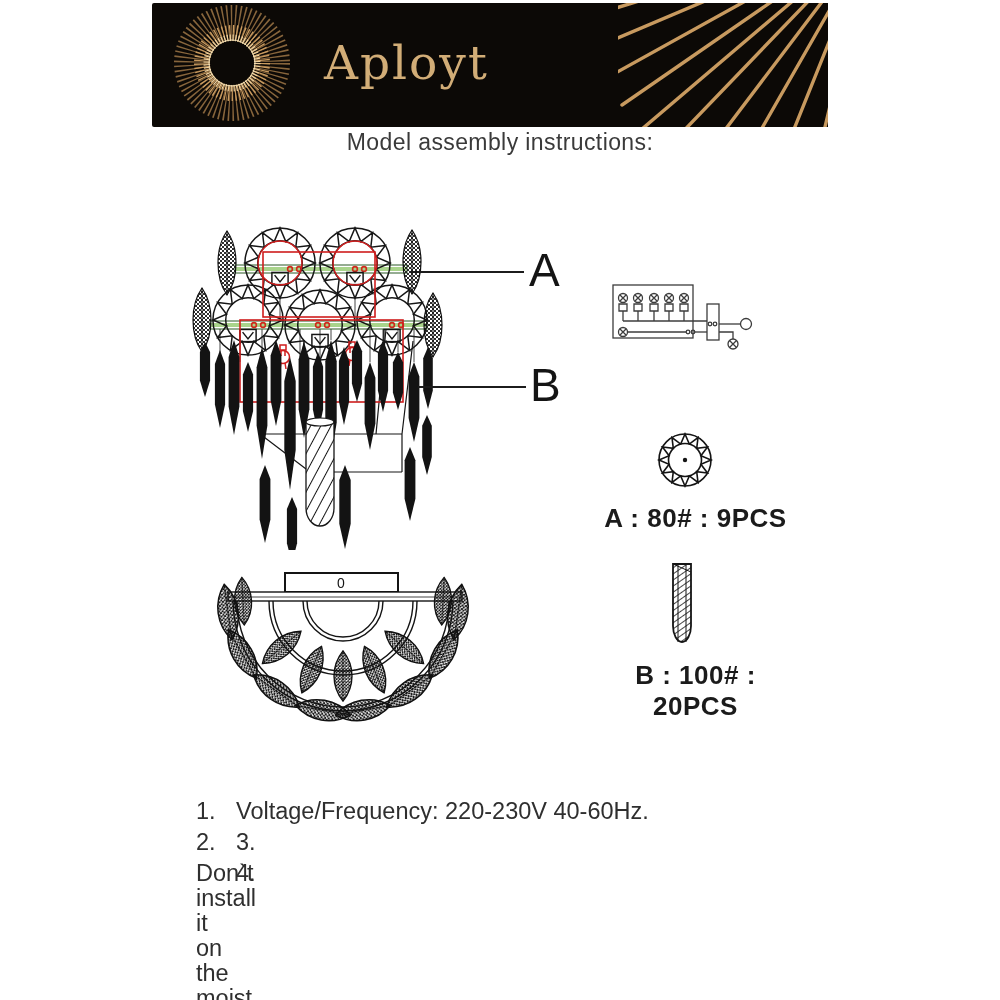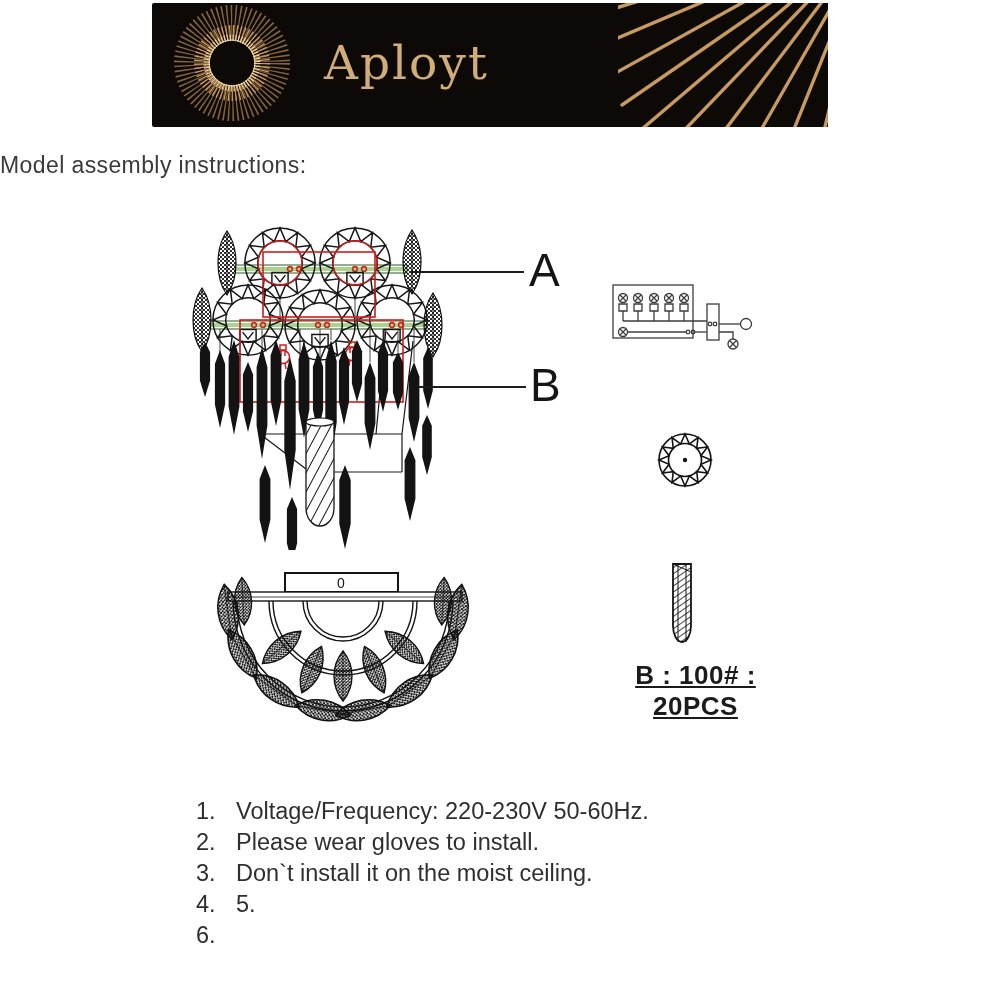--- a/index.html
+++ b/index.html
@@ -5,21 +5,21 @@
   html,body{margin:0;padding:0;background:#ffffff;}
   .page{position:relative;width:828px;height:1000px;background:#ffffff;overflow:hidden;
         font-family:"Liberation Sans", sans-serif;color:#303030;}
   
   .banner{position:absolute;left:152px;top:3px;width:696px;height:124px;background:#0c0906;border-radius:2px;overflow:hidden;}
   .brand{position:absolute;left:172px;top:32px;font-family:"DejaVu Serif", serif;font-weight:400;
          font-size:47px;letter-spacing:2px;color:#d2ad77;}
   .logo-svg{position:absolute;left:12px;top:-1px;}
   .rays-svg{position:absolute;right:0;top:0;}
   
-  .title-block{position:absolute;left:0;top:152px;width:1000px;
+  .title-block{position:absolute;left:0;top:129px;width:1000px;text-align:center;
                font-size:23px;line-height:27px;color:#3a3a3a;letter-spacing:0.4px;}
   
   .abs{position:absolute;}
   .callout{position:absolute;font-size:46px;color:#141414;line-height:1;}
   .leader{position:absolute;border-top:2px solid #1c1c1c;height:0;}
   .part-label{position:absolute;font-size:26px;font-weight:600;color:#1b1b1b;letter-spacing:0.5px;text-align:center;}
   
   .instructions{position:absolute;left:196px;top:799px;width:640px;display:grid;
                 grid-template-columns:32px 1fr;column-gap:8px;row-gap:6px;
                 font-size:23.5px;line-height:25px;color:#2f2f2f;}
@@ -203,32 +203,33 @@
   </svg>
 
   <svg class="abs" style="left:655px;top:430px;" width="60" height="60" viewBox="-30 -30 60 60">
     <g fill="none" stroke="#141414" stroke-width="1.6">
       <circle r="26"></circle>
         <circle r="16.5"></circle>
       <path d="M26,0 L15.9,4.3 L22.5,13 L11.7,11.7 L13,22.5 L4.3,15.9 L0,26 L-4.3,15.9 L-13,22.5 L-11.7,11.7 L-22.5,13 L-15.9,4.3 L-26,0 L-15.9,-4.3 L-22.5,-13 L-11.7,-11.7 L-13,-22.5 L-4.3,-15.9 L0,-26 L4.3,-15.9 L13,-22.5 L11.7,-11.7 L22.5,-13 L15.9,-4.3 Z"></path>
     </g>
     <circle r="2.2" fill="#141414"></circle>
   </svg>
+  <div class="part-label" style="left:598px;top:503px;width:195px;">A : 80# : 9PCS</div>
 
   <svg class="abs" style="left:666px;top:560px;" width="32" height="88" viewBox="0 0 32 88">
     <defs>
       <pattern id="xh3" patternUnits="userSpaceOnUse" width="5" height="5" patternTransform="rotate(55)">
         <rect width="5" height="5" fill="#ffffff"></rect>
         <line x1="0" y1="0" x2="0" y2="5" stroke="#161616" stroke-width="1.6"></line>
       </pattern>
     </defs>
     <path d="M7,4 H25 V66 A9,16 0 0 1 7,66 Z" fill="url(#xh3)" stroke="#141414" stroke-width="1.8"></path>
     <path d="M7,4 L25,12 M12,4 V82 M20,4 V82" stroke="#141414" stroke-width="1" fill="none"></path>
   </svg>
-  <div class="part-label" style="left:593px;top:660px;width:205px;text-decoration:underline;">B : 100# : 20PCS</div>
+  <div class="part-label" style="left:593px;top:660px;width:205px;">B : 100# : 20PCS</div>
 
   <svg class="abs" style="left:185px;top:556px;" width="310" height="185" viewBox="0 0 310 185">
     <defs>
       <pattern id="xh2" patternUnits="userSpaceOnUse" width="3.6" height="3.6">
         <path d="M0,3.6 L3.6,0 M0,0 L3.6,3.6" stroke="#111" stroke-width="1" fill="none"></path>
       </pattern>
       <g id="petal">
         <path d="M0,-28 C8,-18 10,-8 10,0 C10,8 8,18 0,28 C-8,18 -10,8 -10,0 C-10,-8 -8,-18 0,-28 Z" fill="url(#xh2)" stroke="#111" stroke-width="1.5"></path>
         <line x1="0" y1="-28" x2="0" y2="28" stroke="#111" stroke-width="0.8"></line>
       </g>
@@ -262,23 +263,22 @@
 
     <use href="#petal" transform="translate(219.3,91.4) rotate(130) scale(0.9)"></use>
     <use href="#petal" transform="translate(189.3,113.6) rotate(157) scale(0.9)"></use>
     <use href="#petal" transform="translate(158,120) rotate(180) scale(0.9)"></use>
     <use href="#petal" transform="translate(126.7,113.6) rotate(203) scale(0.9)"></use>
     <use href="#petal" transform="translate(96.7,91.4) rotate(230) scale(0.9)"></use>
   </svg>
 
   <div class="instructions">
     <span class="num">1.</span>
-    <span>Voltage/Frequency: 220-230V 50-60Hz.</span>
+    <span>Voltage/Frequency: 220-230V 40-60Hz.</span>
     <span class="num">2.</span>
-    <span>Please wear gloves to install.</span>
     <span class="num">3.</span>
     <span>Don`t install it on the moist ceiling.</span>
     <span class="num">4.</span>
     <span class="num">5.</span>
     <span class="num">6.</span>
   </div>
 
 </div>
 
 </body></html>

